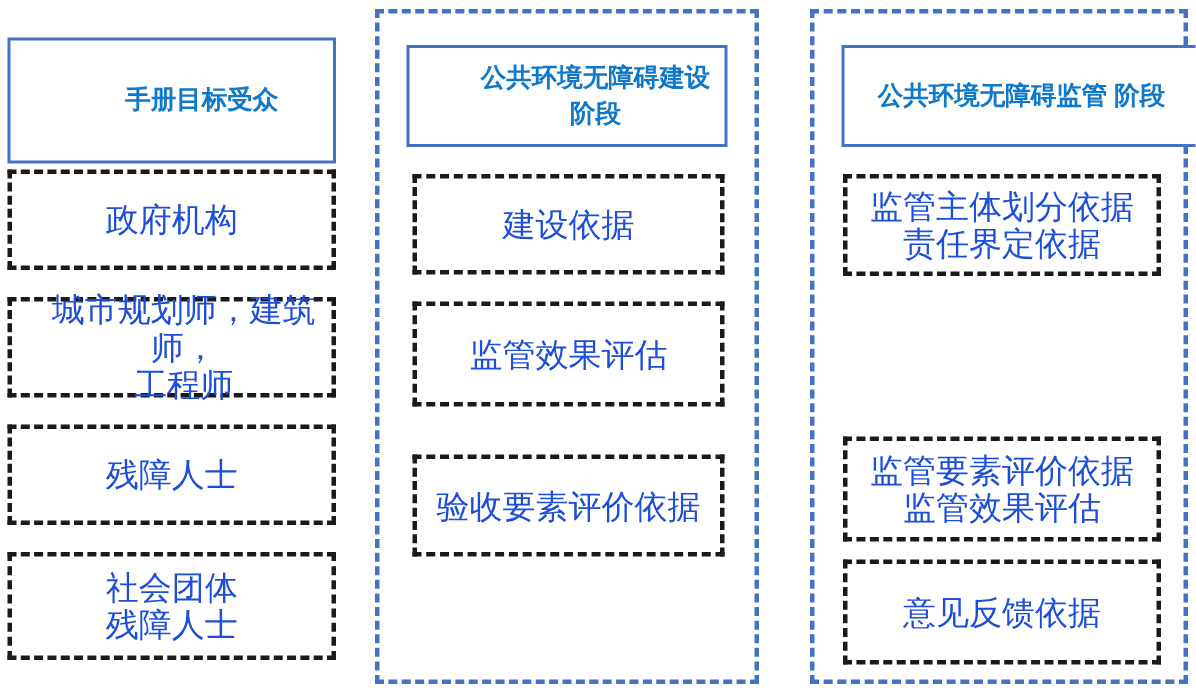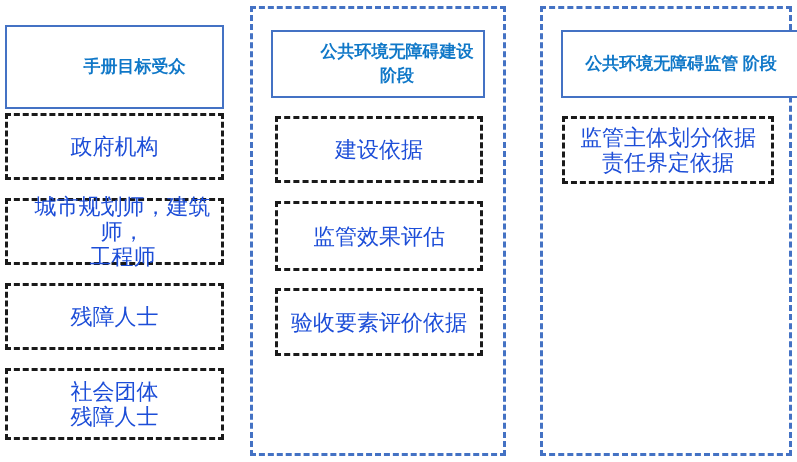--- a/index.html
+++ b/index.html
@@ -110,21 +110,21 @@
   .col-audience .item-box { left: 1px; width: 219px; }
   .ac-1 { top: 113px;  height: 67px; }
   .ac-2 { top: 198px;  height: 67px; padding-left: 16px; }
   .ac-3 { top: 283px;  height: 67px; }
   .ac-4 { top: 368px;  height: 72px; text-align: center; }
 
   
   .col-build .item-box { left: 22px; width: 208px; }
   .bu-1 { top: 107px; height: 67px; }
   .bu-2 { top: 192px; height: 70px; }
-  .bu-3 { top: 279px; height: 68px; }
+  .bu-3 { top: 294px; height: 68px; }
 
   
   .col-supervise .item-box { left: 19px; width: 212px; }
   .su-1 { top: 107px; height: 68px; justify-content: center; }
   .su-2 { top: 282px; height: 70px; }
   .su-3 { top: 364px; height: 70px; }
 </style>
 </head>
 <body>
 
@@ -182,17 +182,24 @@
     <div class="header-box">
       <span class="header-text">公共环境无障碍监管
 阶段</span>
     </div>
 
     <div class="item-box su-1">
       <span class="item-text">监管主体划分依据
 责任界定依据</span>
     </div>
 
-
+    <div class="item-box su-2">
+      <span class="item-text">监管要素评价依据
+监管效果评估</span>
+    </div>
+
+    <div class="item-box su-3">
+      <span class="item-text">意见反馈依据</span>
+    </div>
 
   </div>
 
 </div>
 
 </body></html>

